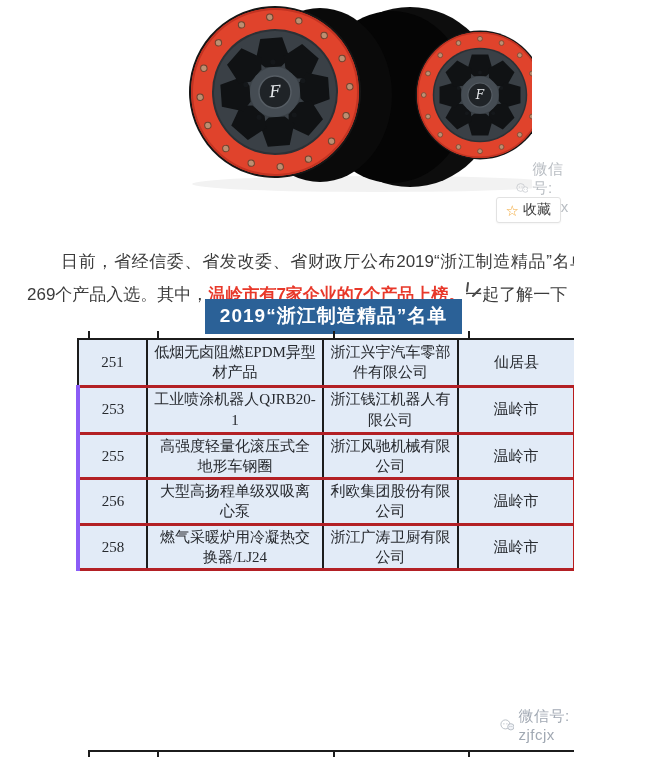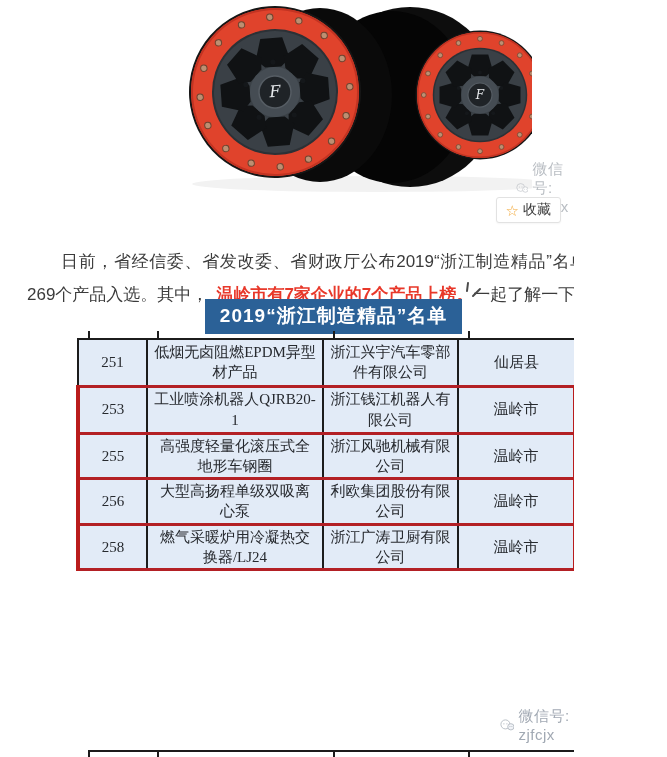--- a/index.html
+++ b/index.html
@@ -19,21 +19,21 @@
 
   
   .fav-btn{position:absolute;right:13px;top:197px;display:flex;align-items:center;gap:4px;
            background:#ffffff;border:1px solid #e2e2e2;border-radius:3px;padding:3px 9px;
            font-size:14px;color:#3a3a3a;cursor:pointer;box-shadow:0 1px 2px rgba(0,0,0,.04);}
   .fav-btn .star{color:#f2a93b;font-size:15px;line-height:1;}
 
   
   .article{position:absolute;left:27px;top:228px;width:613px;font-size:17px;line-height:1.95;
            color:#3b3b3b;text-align:justify;text-indent:2em;}
-  .article .hl-red{color:#e8382a;font-weight:bold;margin-left:8px;}
+  .article .hl-red{color:#e8382a;font-weight:bold;}
 
   
   .banner-wrap{position:absolute;left:0;top:299px;width:667px;text-align:center;}
   .banner{position:relative;display:inline-block;background:#2b6197;color:#ffffff;
           font-weight:bold;font-size:19px;letter-spacing:1px;padding:4px 15px 5px;}
   .banner .spark{position:absolute;right:-22px;top:-18px;}
 
   
   .tbl-sliver{position:absolute;left:88px;width:497px;height:7px;}
   .sliver-top{top:331px;}
@@ -50,21 +50,21 @@
              font-size:15px;color:#26292e;}
   table.list col.c-no{width:69px;}
   table.list col.c-product{width:176px;}
   table.list col.c-company{width:135px;}
   table.list col.c-city{width:117px;}
   table.list td{border:2px solid #1c1c1c;background:#e2ebf7;text-align:center;
                 vertical-align:middle;padding:1px 5px;line-height:1.35;overflow:hidden;}
   table.list tr{height:44px;}
   table.list tr:nth-child(1),table.list tr:nth-child(2){height:47px;}
   table.list tr.hl td{border-top:3px solid #b32025;border-bottom:3px solid #b32025;}
-  table.list tr.hl td:first-child{border-left:4px solid #b91c1c;}
+  table.list tr.hl td:first-child{border-left:4px solid #8b5cf6;}
   table.list tr.hl td:last-child{border-right:4px solid #b91c1c;}
 </style>
 </head>
 <body>
 
 <div id="page">
 
   <div class="hero">
     <svg width="440" height="196" viewBox="0 0 440 196">
       <defs>

